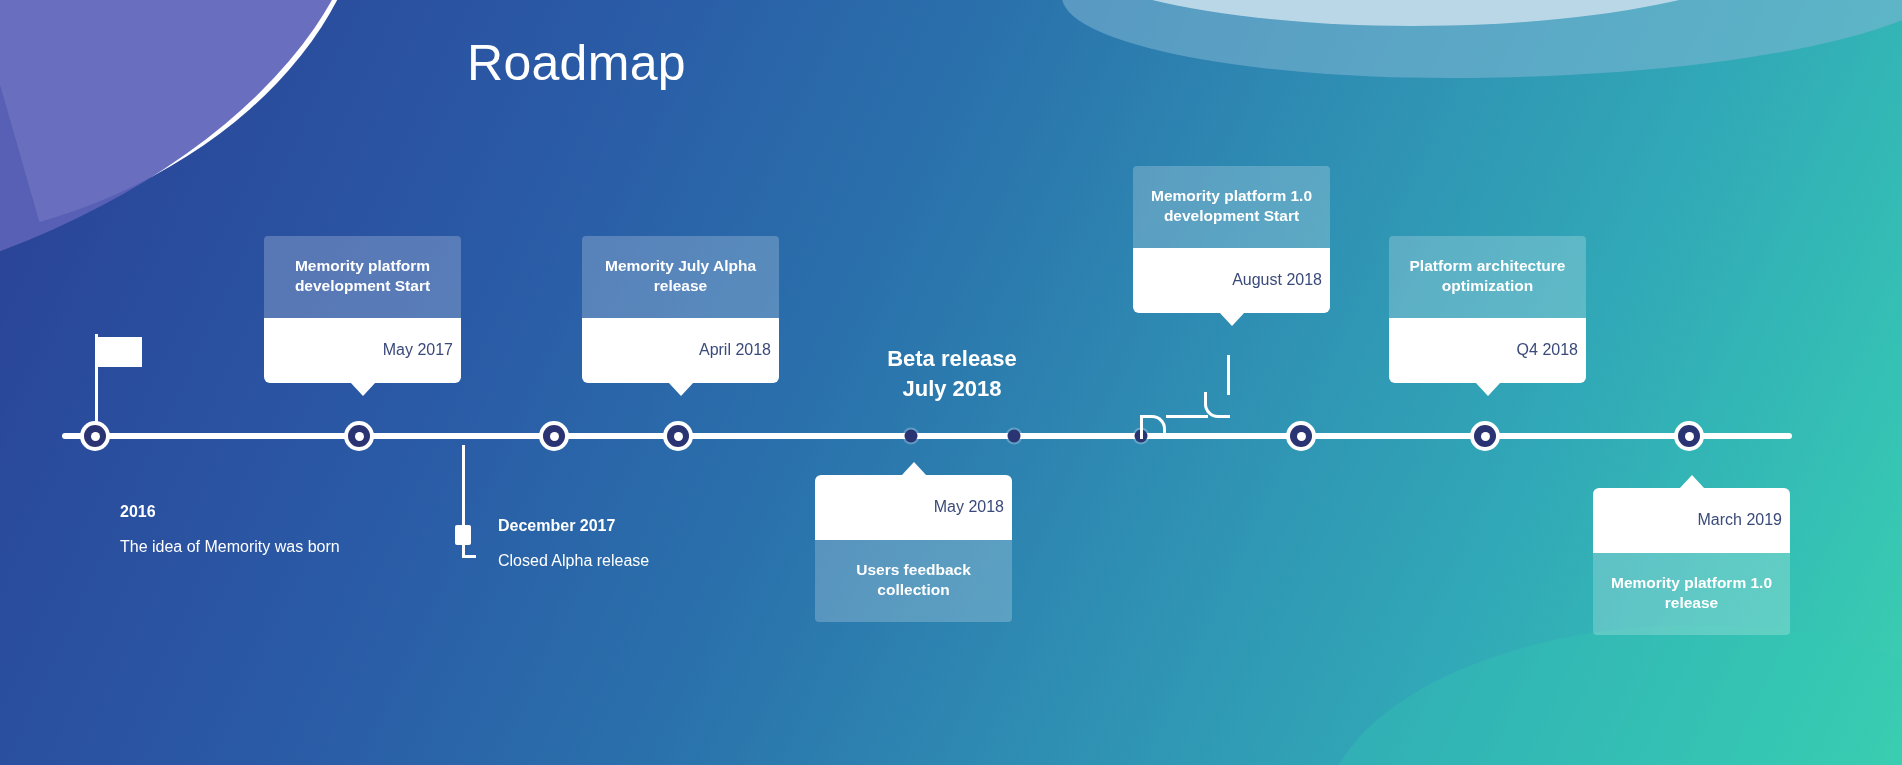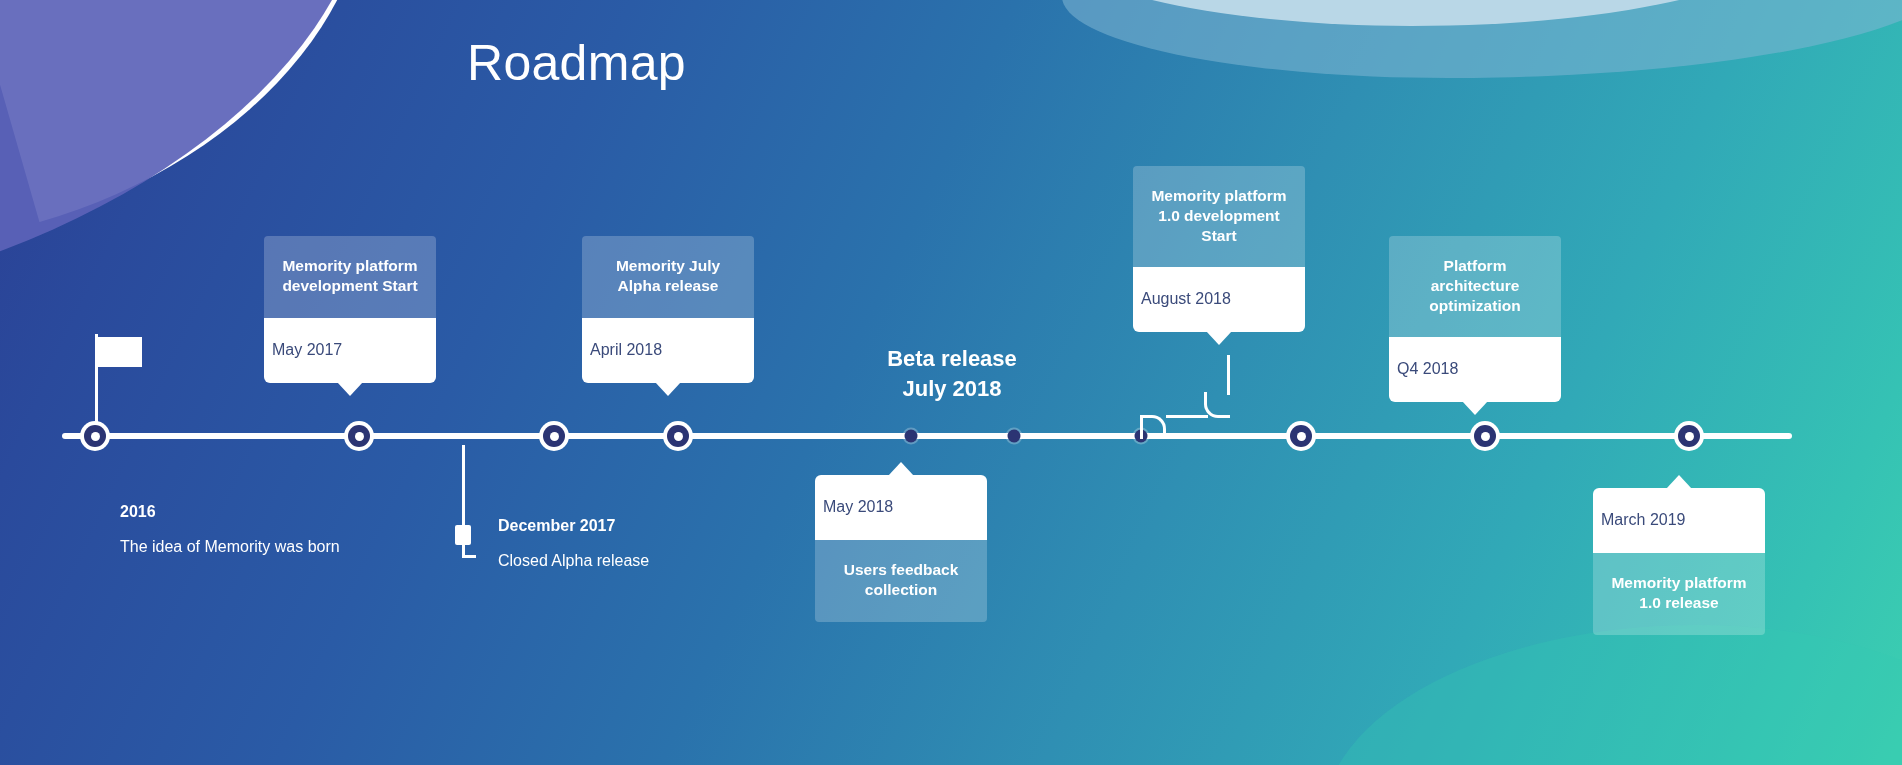--- a/index.html
+++ b/index.html
@@ -121,36 +121,36 @@
     background: #ffffff;
   }
   #flag-cloth {
     position: absolute;
     left: 98px; top: 337px;
     width: 44px; height: 30px;
     background: #ffffff;
   }
 
   
-  .card { position: absolute; width: 172px; }
+  .card { position: absolute; width: 197px; }
   .card .title {
     background: rgba(255,255,255,.22);
     color: #ffffff;
     font-size: 15.5px;
     font-weight: 700;
     line-height: 1.28;
     text-align: center;
     padding: 20px 12px 22px;
   }
   .card .date {
     background: #ffffff;
     color: #3a4a7a;
     font-size: 16px;
     font-weight: 400;
-    text-align: left;
+    text-align: right;
     padding: 23px 8px 24px;
   }
   
   .card.above .title  { border-radius: 4px 4px 0 0; }
   .card.above .date   { border-radius: 0 0 6px 6px; position: relative; }
   .card.above .date::after {
     content: "";
     position: absolute;
     left: 50%; bottom: -13px;
     transform: translateX(-50%);

